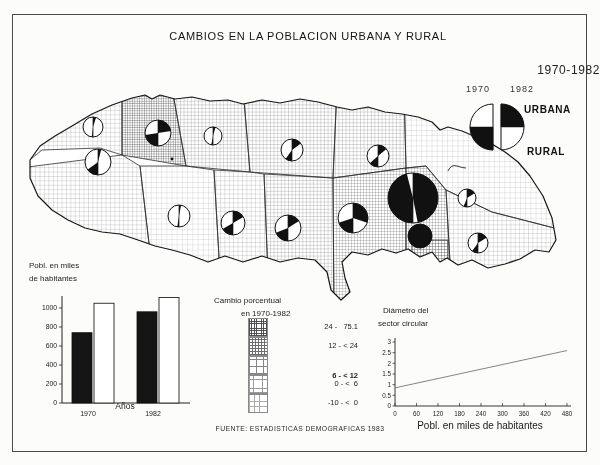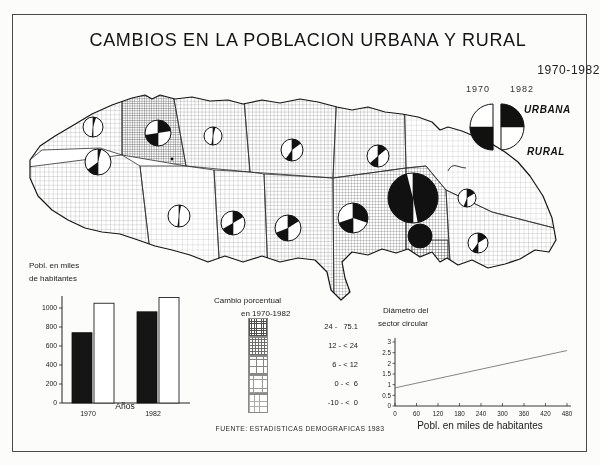--- a/index.html
+++ b/index.html
@@ -1,24 +1,24 @@
 <!DOCTYPE html>
 <html><head>
 <meta charset="utf-8">
 <style>
   html,body{margin:0;padding:0;background:#e8e8e4;}
   .stage{position:relative;width:600px;height:465px;background:#fcfcfa;overflow:hidden;
          font-family:"Liberation Sans",sans-serif;color:#1a1a1a;}
   .frame{position:absolute;left:12px;top:14px;width:573px;height:436px;border:1.5px solid #4a4a4a;}
   .abs{position:absolute;}
-  .title{left:0;right:0;top:30px;text-align:center;font-size:18px;letter-spacing:.7px;color:#141414;padding-left:16px;}
+  .title{left:0;right:0;top:30px;text-align:center;font-size:11px;letter-spacing:.7px;color:#141414;padding-left:16px;}
   .subtitle{left:0;right:0;top:63px;text-align:right;font-size:12px;letter-spacing:.6px;color:#222;}
   .small{font-size:8px;line-height:1.15;color:#222;}
   .legend-year{font-size:9px;color:#333;letter-spacing:1px;}
-  .legend-word{font-size:10px;font-weight:600;letter-spacing:.6px;color:#111;font-style:italic;}
+  .legend-word{font-size:10px;font-weight:600;letter-spacing:.6px;color:#111;}
   .classbar{left:248px;top:318px;width:20px;}
   .classbar .sw{height:19px;border:.5px solid #8a8a8a;box-sizing:border-box;}
   .s5{background:repeating-linear-gradient(0deg,#4f4f4f 0 .7px,transparent .7px 2.4px),
                repeating-linear-gradient(90deg,#4f4f4f 0 .7px,transparent .7px 2.4px),#fff;}
   .s4{background:repeating-linear-gradient(0deg,#6d6d6d 0 .6px,transparent .6px 3px),
                repeating-linear-gradient(90deg,#6d6d6d 0 .6px,transparent .6px 3px),#fff;}
   .s3{background:repeating-linear-gradient(0deg,#868686 0 .6px,transparent .6px 3.6px),
                repeating-linear-gradient(90deg,#868686 0 .6px,transparent .6px 3.6px),#fff;}
   .s2{background:repeating-linear-gradient(0deg,#9a9a9a 0 .55px,transparent .55px 4.4px),
                repeating-linear-gradient(90deg,#9a9a9a 0 .55px,transparent .55px 4.4px),#fff;}
@@ -247,21 +247,21 @@
   <div class="abs small" style="left:241px;top:309px;">en 1970-1982</div>
   <div class="abs classbar">
     <div class="sw s5"></div>
     <div class="sw s4"></div>
     <div class="sw s3"></div>
     <div class="sw s2"></div>
     <div class="sw s1"></div>
   </div>
   <div class="abs classlabel" style="left:288px;top:322px;">24 -   75.1</div>
   <div class="abs classlabel" style="left:288px;top:341px;">12 - &lt; 24</div>
-  <div class="abs classlabel" style="left:288px;top:360px;">6 - &lt; 12</div>
+  <div class="abs classlabel" style="left:288px;top:371px;font-weight:bold;">6 - &lt; 12</div>
   <div class="abs classlabel" style="left:288px;top:379px;">0 - &lt;  6</div>
   <div class="abs classlabel" style="left:288px;top:398px;">-10 - &lt;  0</div>
 
   <div class="abs small" style="left:383px;top:306px;">Diámetro del</div>
   <div class="abs small" style="left:378px;top:319px;">sector circular</div>
   <div class="abs" style="left:390px;top:420px;width:180px;text-align:center;font-size:10px;">Pobl. en miles de habitantes</div>
 
   <div class="abs source">FUENTE: ESTADISTICAS DEMOGRAFICAS 1983</div>
 </div>
 

